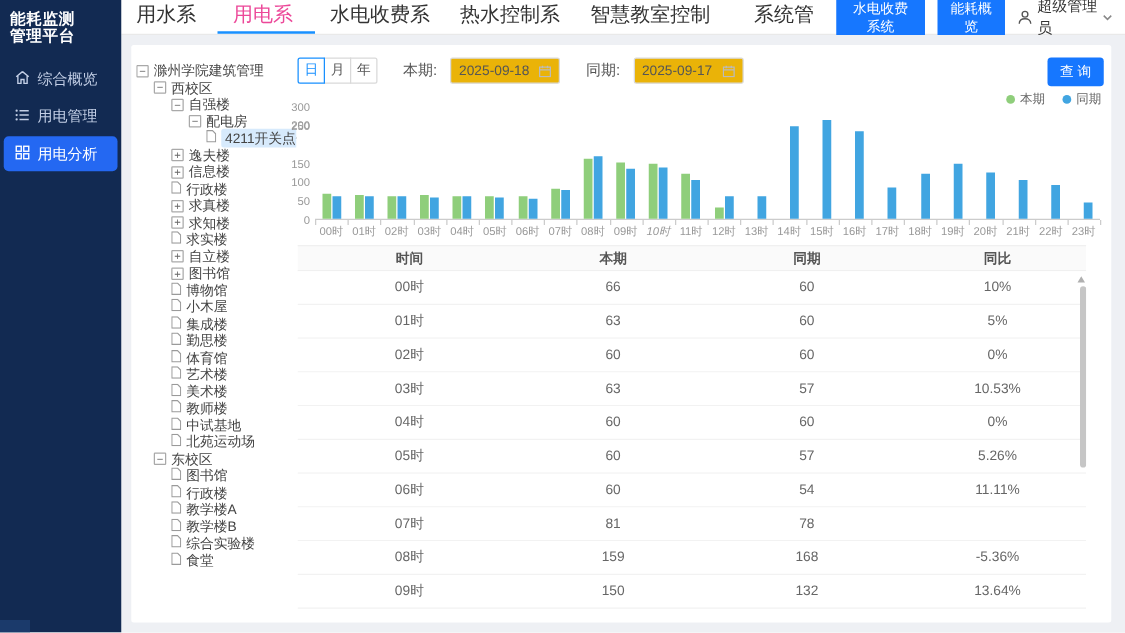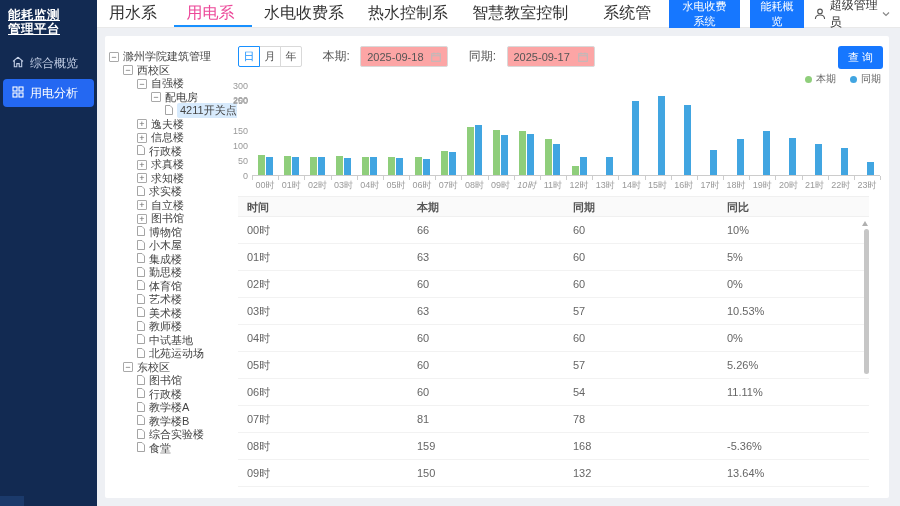--- a/index.html
+++ b/index.html
@@ -1,21 +1,21 @@
 <!DOCTYPE html>
 <html><head>
 <meta charset="utf-8">
 <style>
   * { box-sizing: border-box; margin: 0; padding: 0; }
   html,body { width:900px; height:506px; overflow:hidden; }
   body { position:relative; font-family:"Liberation Sans",sans-serif; background:#eef0f4; }
 
   
   .sidebar { position:absolute; left:0; top:0; width:97px; height:506px; background:#122a52; z-index:5; }
-  .logo { padding:8px 25px 6px 8px; font-size:12.5px; font-weight:bold; color:#fff; letter-spacing:.5px; line-height:14px;text-decoration:underline; }
+  .logo { padding:8px 25px 6px 8px; font-size:12.5px; font-weight:bold; color:#fff; letter-spacing:.5px; line-height:14px; }
   .menu { margin-top:6px; }
   .menu-item { display:flex; align-items:center; gap:6px; height:30px; padding-left:12px; font-size:12px; color:#c3cfe6; cursor:pointer; }
   .menu-item.active { margin:1px 3px; padding-left:9px; height:28px; border-radius:4px; background:#2468f2; color:#fff; }
   .menu-item svg { flex:none; }
   .sidebar-footer { position:absolute; left:0; bottom:0; width:24px; height:10px; background:#1b3a6b; }
 
   
   .topbar { position:absolute; left:97px; top:0; right:0; height:28px; background:#fff; border-bottom:1px solid #e9e9e9; display:flex; align-items:center; }
   .tabs { display:flex; height:100%; }
   .tab { padding:0 12px; line-height:25px; font-size:16px; color:#333; cursor:pointer; border-bottom:2px solid transparent; }
@@ -37,53 +37,64 @@
   .tree-label.selected { background:#d7eafc; padding:0 3px; border-radius:2px; }
 
   
   .controls { position:absolute; left:133px; top:10px; right:4px; height:24px; }
   .seg { display:inline-flex; vertical-align:top; }
   .period-btn { width:22px; height:21px; line-height:19px; text-align:center; border:1px solid #d9d9d9; font-size:11px; color:#555; background:#fff; margin-left:-1px; cursor:pointer; position:relative; }
   .period-btn:first-child { border-radius:2px 0 0 2px; margin-left:0; }
   .period-btn:last-child { border-radius:0 2px 2px 0; }
   .period-btn.selected { border-color:#1890ff; color:#1890ff; z-index:2; }
   .ctl-label { font-size:12px; color:#555; margin-left:16px; margin-right:6px; line-height:21px; display:inline-block; vertical-align:top; }
-  .date-input { display:inline-flex; vertical-align:top; align-items:center; justify-content:space-between; width:88px; height:21px; border:1px solid #d9d9d9; border-radius:2px; padding:0 6px; font-size:11px; color:#555; background:#fca5a5; cursor:pointer; }
+  .date-input { display:inline-flex; vertical-align:top; align-items:center; justify-content:space-between; width:88px; height:21px; border:1px solid #d9d9d9; border-radius:2px; padding:0 6px; font-size:11px; color:#555; background:#eab308; cursor:pointer; }
   .search-btn { position:absolute; right:2px; top:0; background:#1677ff; color:#fff; font-size:11px; padding:4px 10px; border-radius:3px; border:none; cursor:pointer; font-family:inherit; }
 
   
   .chart { position:absolute; left:133px; top:34px; right:4px; height:126px; }
   .legend { position:absolute; top:2px; right:4px; display:flex; gap:14px; align-items:center; font-size:10px; color:#666; }
   .legend-item { display:flex; align-items:center; gap:4px; cursor:pointer; }
   .legend-dot { width:7px; height:7px; border-radius:50%; }
   .plot { position:absolute; left:14px; top:16px; width:628px; height:90px; border-bottom:1px solid #ccc; }
   .bar { position:absolute; bottom:0; }
   .xlab { position:absolute; top:93px; font-size:9px; color:#999; text-align:center; }
   .ylab { position:absolute; left:-24px; width:34px; text-align:right; font-size:9px; color:#999; }
   .xtick { position:absolute; top:90px; width:1px; height:4px; background:#ccc; }
 
   
-  .table { position:absolute; left:133px; top:160px; width:631px; bottom:4px; overflow:hidden; font-size:11px; color:#666; }
+  .table { position:absolute; left:133px; top:160px; width:631px; bottom:4px; overflow:hidden; font-size:11px; color:#666;text-align:center; }
   .t-head { display:grid; grid-template-columns:170px 156px 154px 151px; height:21px; line-height:21px; background:#fafafa; border-top:1px solid #f0f0f0; border-bottom:1px solid #f0f0f0; color:#555; font-weight:bold; }
   .t-row { display:grid; grid-template-columns:170px 156px 154px 151px; height:27px; line-height:27px; border-bottom:1px solid #f2f2f2; background:#fff; }
   .t-cell { padding-left:9px; overflow:hidden; }
   .t-scroll-arrow { position:absolute; right:1px; top:25px; width:0; height:0; border-left:3px solid transparent; border-right:3px solid transparent; border-bottom:5px solid #b0b0b0; }
   .t-scroll-thumb { position:absolute; right:0; top:33px; width:5px; height:145px; background:#c6c6c6; border-radius:3px; cursor:pointer; }
 </style>
 </head>
 <body>
 
 <aside class="sidebar">
   <div class="logo">能耗监测管理平台</div>
   <nav class="menu" id="sidebar-menu">
       <div class="menu-item">
         <span><svg width="12" height="12" viewBox="0 0 12 12">
             <path d="M6 1.3 L11 5.4 M1 5.4 L6 1.3 M2.3 4.8 V10.7 H4.8 V7.6 H7.2 V10.7 H9.7 V4.8" fill="none" stroke="currentColor" stroke-width="1.1"></path>
           </svg></span>
         <span>综合概览</span>
+      </div>
+      <div class="menu-item">
+        <span><svg width="12" height="12" viewBox="0 0 12 12">
+            <circle cx="1.3" cy="2.5" r="0.9" fill="currentColor"></circle>
+            <circle cx="1.3" cy="6" r="0.9" fill="currentColor"></circle>
+            <circle cx="1.3" cy="9.5" r="0.9" fill="currentColor"></circle>
+            <line x1="3.6" y1="2.5" x2="11" y2="2.5" stroke="currentColor" stroke-width="1.2"></line>
+            <line x1="3.6" y1="6" x2="11" y2="6" stroke="currentColor" stroke-width="1.2"></line>
+            <line x1="3.6" y1="9.5" x2="11" y2="9.5" stroke="currentColor" stroke-width="1.2"></line>
+          </svg></span>
+        <span>用电管理</span>
       </div>
       <div class="menu-item active">
         <span><svg width="12" height="12" viewBox="0 0 12 12">
             <rect x="1" y="1" width="4" height="4" fill="none" stroke="currentColor" stroke-width="1.1"></rect>
             <rect x="7" y="1" width="4" height="4" fill="none" stroke="currentColor" stroke-width="1.1"></rect>
             <rect x="1" y="7" width="4" height="4" fill="none" stroke="currentColor" stroke-width="1.1"></rect>
             <rect x="7" y="7" width="4" height="4" fill="none" stroke="currentColor" stroke-width="1.1"></rect>
           </svg></span>
         <span>用电分析</span>
       </div>

